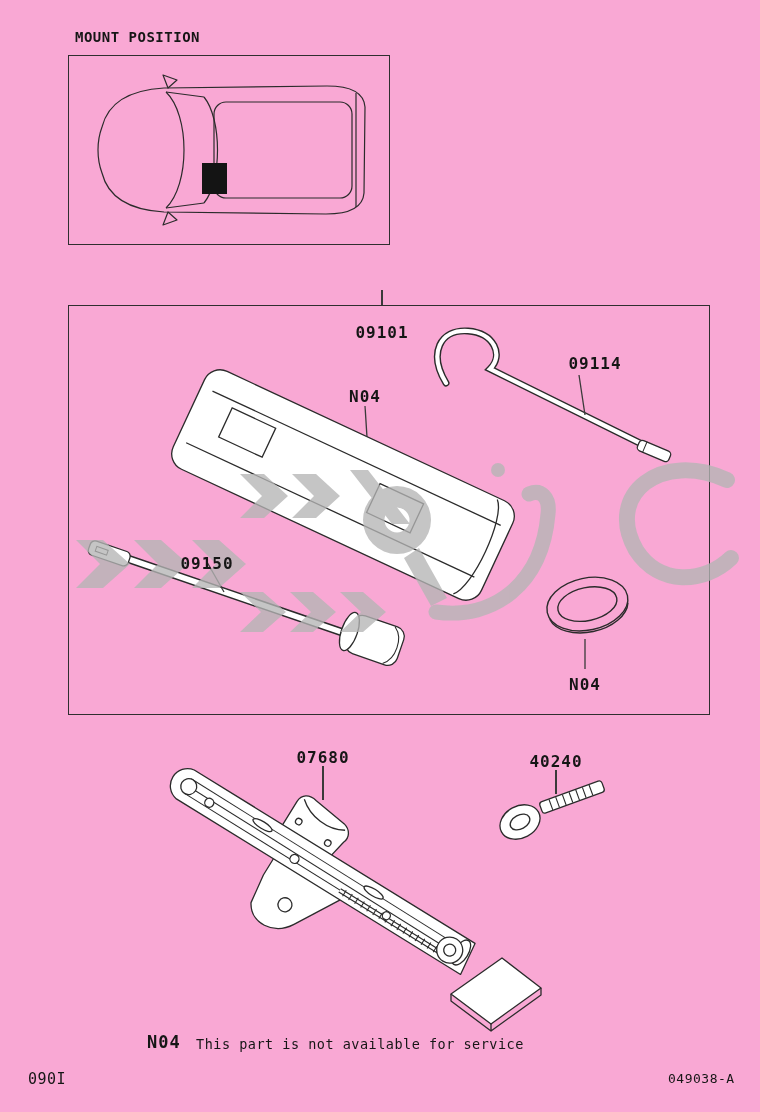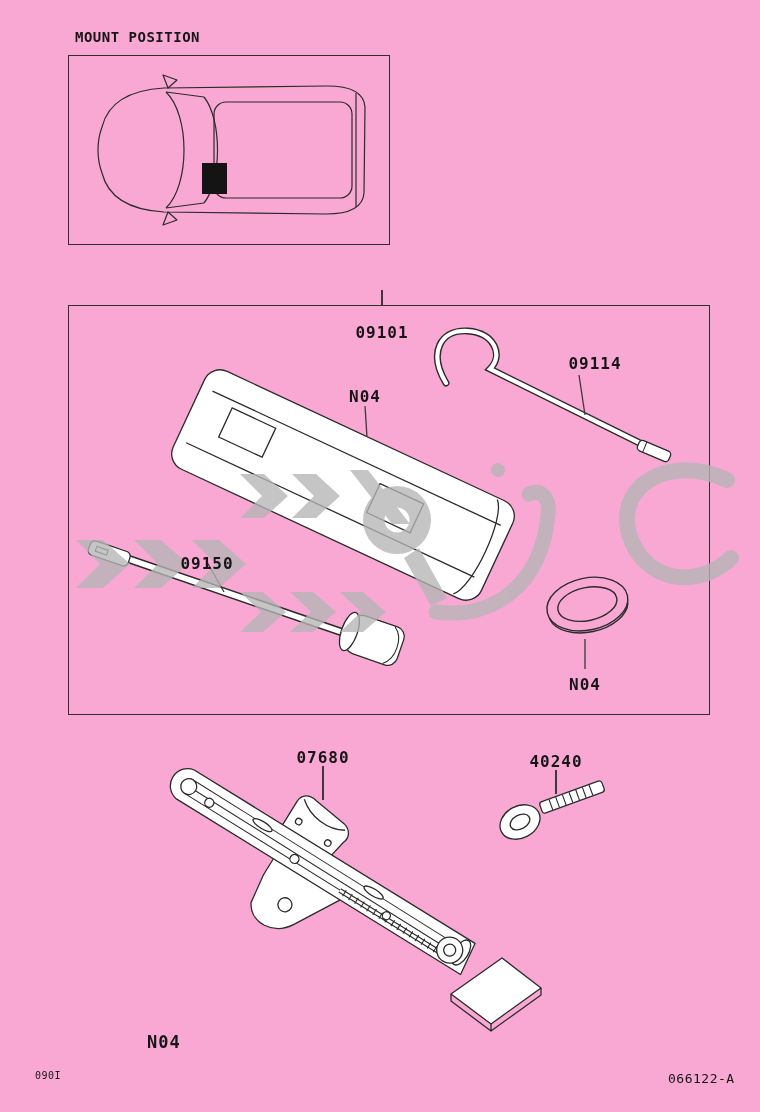--- a/index.html
+++ b/index.html
@@ -188,17 +188,18 @@
         <line x1="-23" y1="0" x2="22" y2="0" stroke="#2b2b2b" stroke-width="11" stroke-dasharray="1.1 6" fill="none"></line>
       </g>
       <g>
         <ellipse cx="37" cy="46" rx="21" ry="16" transform="rotate(-28 37 46)"></ellipse>
         <ellipse cx="37" cy="46" rx="10.5" ry="7" transform="rotate(-28 37 46)"></ellipse>
       </g>
     </g>
   </svg>
 
   <div class="note-code" style="left:147px; top:1032px;">N04</div>
-
-  <div class="footer-text" style="left:35px; top:1070px; font-size:10px;">090I</div>
-  <div class="footer-text" style="left:668px; top:1071px; font-size:13px;">066122-A</div>
+  <div class="note-text" style="left:196px; top:1036px;">This part is not available for service</div>
+
+  <div class="footer-text" style="left:28px; top:1070px; font-size:15px;">090I</div>
+  <div class="footer-text" style="left:668px; top:1071px; font-size:13px;">049038-A</div>
 
 </div>
 
 </body></html>

